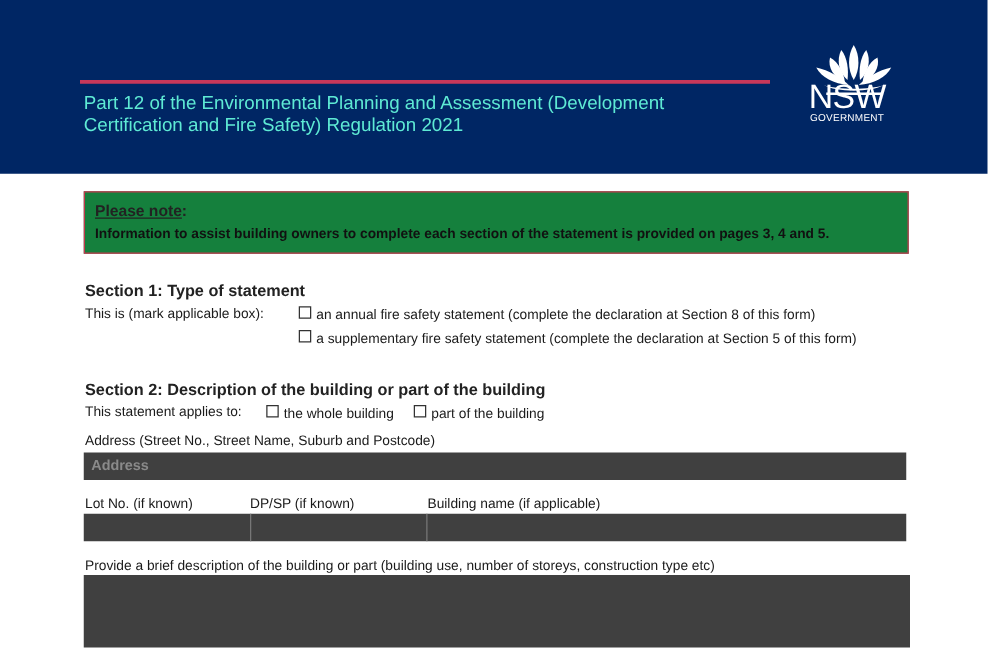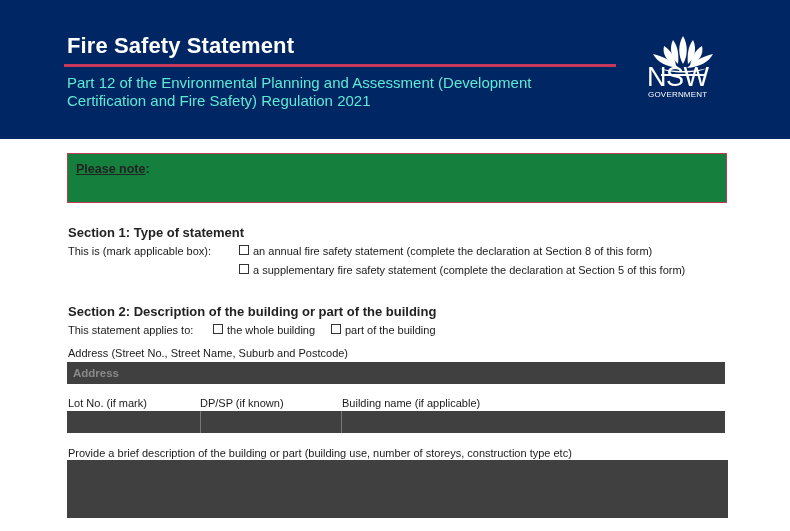--- a/index.html
+++ b/index.html
@@ -19,21 +19,20 @@
   .txt { position:absolute; font-size:11px; color:#1a1a1a; white-space:nowrap; }
   .cb { display:inline-block; width:8px; height:8px; border:1px solid #333; margin-right:4px; vertical-align:0px; }
   .field { position:absolute; background:#404040; }
   .field-ph { position:absolute; left:6px; top:5px; font-size:11.5px; font-weight:bold; color:#8a8a8a; }
   .divider { position:absolute; top:0; width:1px; height:22px; background:#777; }
 </style>
 </head>
 <body>
 
 <div class="header">
-  <div class="title">Fire Safety Statement</div>
   <div class="rule"></div>
   <div class="subtitle">Part 12 of the Environmental Planning and Assessment (Development Certification and Fire Safety) Regulation 2021</div>
   <svg class="logo" viewBox="0 0 76 50">
     <g fill="#ffffff">
       <path d="M38 2 C33 10 33 22 38 30 C43 22 43 10 38 2Z"></path>
       <path d="M28 6 C24 14 26 24 33 30 C34 22 33 12 28 6Z"></path>
       <path d="M48 6 C52 14 50 24 43 30 C42 22 43 12 48 6Z"></path>
       <path d="M19 12 C17 20 22 28 31 32 C30 24 26 16 19 12Z"></path>
       <path d="M57 12 C59 20 54 28 45 32 C46 24 50 16 57 12Z"></path>
       <path d="M8 20 C12 28 22 33 34 34 C28 28 18 22 8 20Z"></path>
@@ -41,20 +40,21 @@
       <path d="M14 34 C24 38 52 38 62 34 C52 40 24 40 14 34Z"></path>
       <rect x="16" y="40" width="44" height="2"></rect>
     </g>
   </svg>
   <div class="logo-nsw">NSW</div>
   <div class="logo-gov">GOVERNMENT</div>
 </div>
 
 <div class="note">
   <div class="note-label"><u>Please note</u><span>:</span></div>
+  <div class="note-text">Information to assist building owners to complete each section of the statement is provided on pages 3, 4 and 5.</div>
 </div>
 
 <div class="h2" style="top:225px;">Section 1: Type of statement</div>
 <div class="txt" style="left:68px; top:245px;">This is (mark applicable box):</div>
 <div class="txt" style="left:239px; top:245px;">
   <span class="cb"></span><span>an annual fire safety statement (complete the declaration at Section 8 of this form)</span>
 </div>
 <div class="txt" style="left:239px; top:264px;">
   <span class="cb"></span><span>a supplementary fire safety statement (complete the declaration at Section 5 of this form)</span>
 </div>
@@ -66,21 +66,21 @@
 </div>
 <div class="txt" style="left:331px; top:324px;">
   <span class="cb"></span><span>part of the building</span>
 </div>
 
 <div class="txt" style="left:68px; top:347px;">Address (Street No., Street Name, Suburb and Postcode)</div>
 <div class="field" style="left:67px; top:362px; width:658px; height:22px;">
   <div class="field-ph">Address</div>
 </div>
 
-<div class="txt" style="left:68px; top:397px;">Lot No. (if mark)</div>
+<div class="txt" style="left:68px; top:397px;">Lot No. (if known)</div>
 <div class="txt" style="left:200px; top:397px;">DP/SP (if known)</div>
 <div class="txt" style="left:342px; top:397px;">Building name (if applicable)</div>
 <div class="field" style="left:67px; top:411px; width:658px; height:22px;">
   <div style="position:absolute; left:0; top:0; width:133px; height:22px;"></div>
   <div class="divider" style="left:133px;"></div>
   <div style="position:absolute; left:134px; top:0; width:140px; height:22px;"></div>
   <div class="divider" style="left:274px;"></div>
   <div style="position:absolute; left:275px; top:0; width:383px; height:22px;"></div>
 </div>
 

